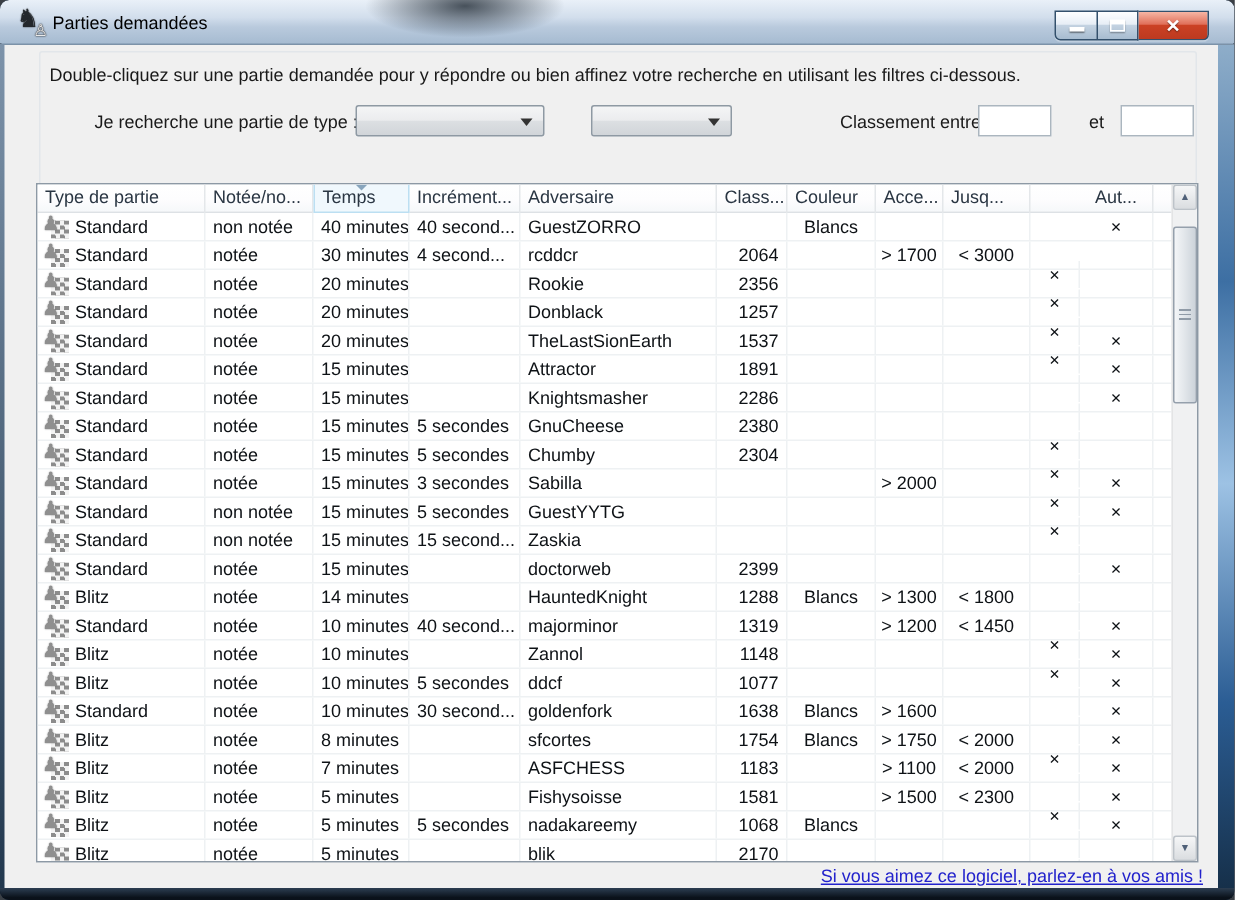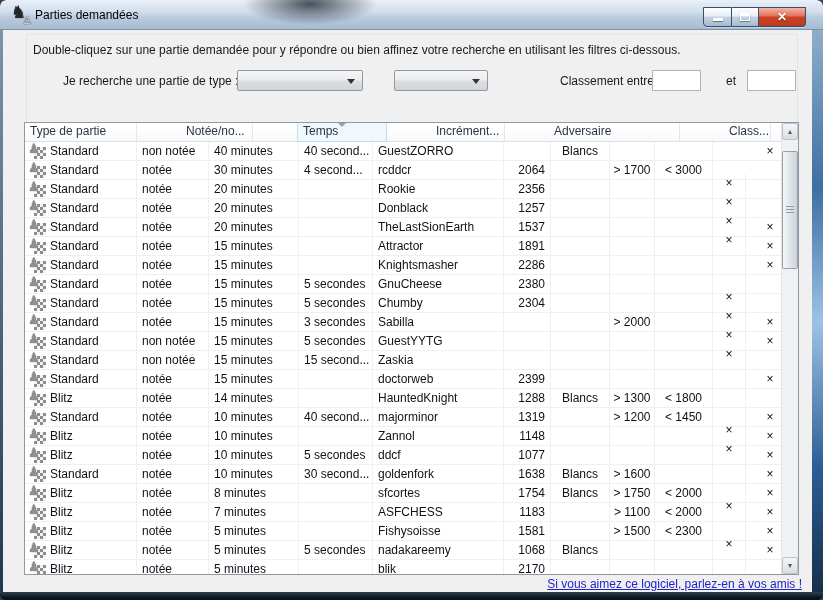--- a/index.html
+++ b/index.html
@@ -44,29 +44,29 @@
     background:linear-gradient(180deg,#f4f5f6 0%,#ebecee 48%,#dcdfe2 52%,#d1d5d9 100%);
   }
   .combo .sel{position:absolute;left:6px;top:3px;font-size:12px;}
   .combo .arrow{position:absolute;right:7px;top:8px;width:0;height:0;border-left:4px solid transparent;border-right:4px solid transparent;border-top:5px solid #333;}
   .txt{position:absolute;width:49px;height:21px;border:1px solid #abb6bf;background:#fff;font-family:"Liberation Sans",sans-serif;font-size:12px;padding:0 4px;}
   a.applink{color:#2222cc;text-decoration:underline;cursor:pointer;}
   .link1{position:absolute;left:22px;top:67px;white-space:nowrap;}
   .footer-link{position:absolute;right:10px;top:547px;white-space:nowrap;}
   
   .listview{position:absolute;left:21px;top:92px;width:775px;height:453px;border:1px solid #8d99a5;background:#fff;overflow:hidden;}
-  .thead{position:absolute;left:0;top:0;right:17px;height:19px;display:flex;background:linear-gradient(180deg,#ffffff 0%,#fdfdfe 55%,#f6f8fa 100%);border-bottom:1px solid #dde1e5;gap:44px;}
+  .thead{position:absolute;left:0;top:0;right:17px;height:19px;display:flex;background:linear-gradient(180deg,#ffffff 0%,#fdfdfe 55%,#f6f8fa 100%);border-bottom:1px solid #dde1e5;}
   .hcell{height:19px;line-height:17px;padding:0 5px;font-size:12px;color:#2a3643;border-right:1px solid #e4e7ea;white-space:nowrap;overflow:hidden;position:relative;flex:none;cursor:default;}
   .hcell.sorted{background:#f0f8fd;border-left:1px solid #bcdff2;border-right:1px solid #bcdff2;box-shadow:inset 0 -1px 0 #bcdff2;}
   .sort-arrow{position:absolute;top:0;left:50%;margin-left:-4px;width:0;height:0;border-left:4px solid transparent;border-right:4px solid transparent;border-top:4px solid #88a5bd;}
   .hcell .htext{position:relative;}
   .tbody{position:absolute;left:0;top:19px;right:17px;bottom:0;overflow:hidden;background:#fff;}
   .row{display:flex;height:19px;border-bottom:1px solid #eef1f3;}
   .cell{height:18px;padding:0 5px;font-size:12px;line-height:17px;color:#0e1216;border-right:1px solid #eef1f3;white-space:nowrap;overflow:hidden;flex:none;display:flex;align-items:center;}
-  .c0{width:112px;}.c1{width:72px;}.c2{width:90px;}.c3{width:74px;}.c4{width:131px;}
+  .c0{width:112px;}.c1{width:72px;}.c2{width:64px;}.c3{width:74px;}.c4{width:131px;}
   .c5{width:47px;}.c6{width:59px;}.c7{width:45px;}.c8{width:58px;}.c9{width:33px;margin-top:32px;}.c10{width:49px;}
   .cell.c5{justify-content:flex-end;}
   .cell.c6,.cell.c7,.cell.c8,.cell.c9,.cell.c10{justify-content:center;}
   .hcell.c9,.hcell.c10{text-align:center;}
   .pawn-icon{position:relative;width:16px;height:15px;flex:none;margin-right:4px;}
   .pawn-icon .board{position:absolute;right:0;bottom:0;width:12px;height:12px;background:repeating-conic-gradient(#8c8c8c 0% 25%, #f3f3f3 0% 50%);background-size:6px 6px;}
   .pawn-icon .pawn{position:absolute;left:-2px;top:-3px;font-size:13px;line-height:16px;color:#8f8f8f;text-shadow:0 0 1px #4c4c4c;}
   
   .vscroll{position:absolute;top:0;right:0;bottom:0;width:17px;background:#f0f1f2;border-left:1px solid #e3e4e5;}
   .sbtn{position:absolute;left:0;right:0;height:17px;background:linear-gradient(180deg,#f5f6f7,#e8eaec 50%,#dadde0 100%);border:1px solid #bdc3c9;border-radius:2px;text-align:center;font-size:7px;line-height:15px;color:#4f6078;cursor:default;}

